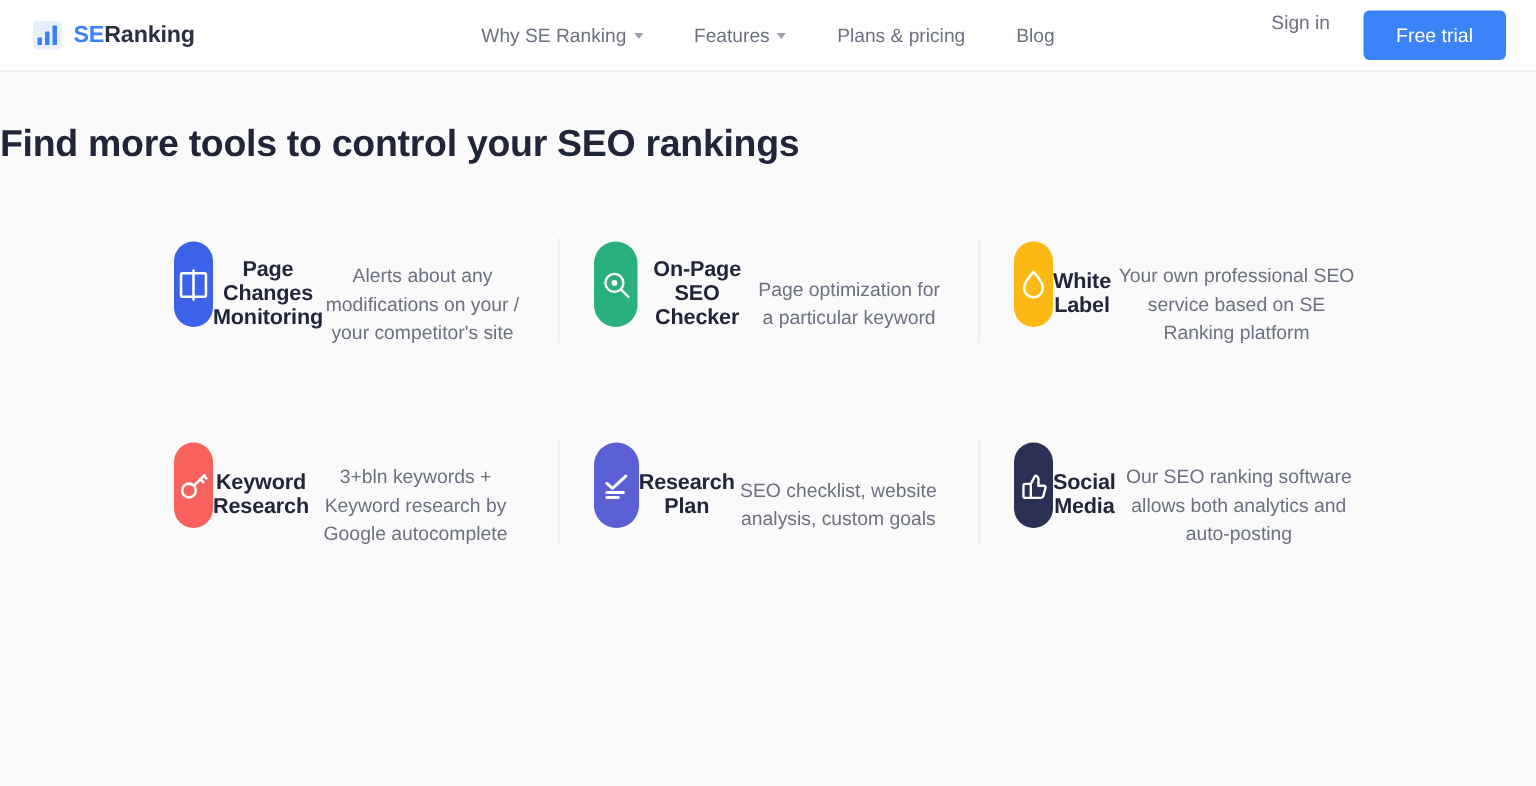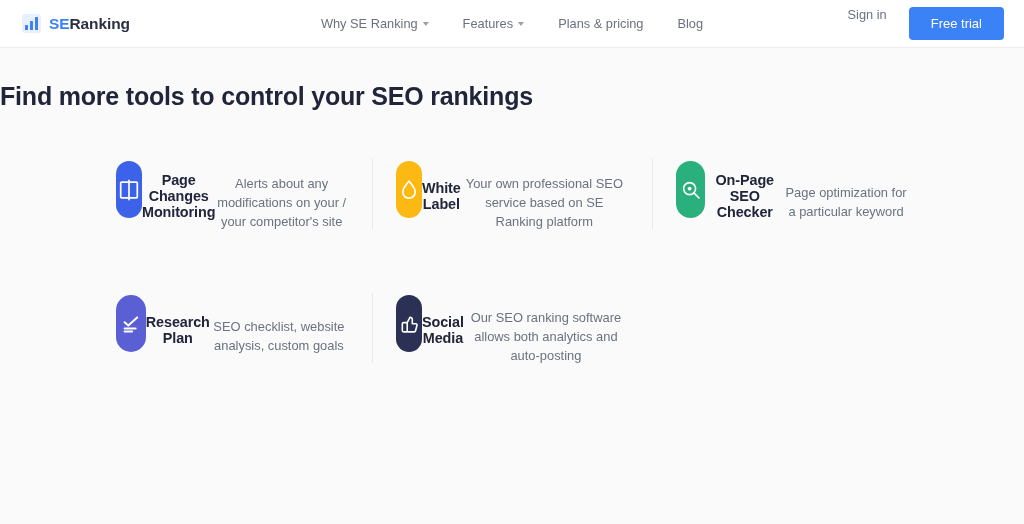--- a/index.html
+++ b/index.html
@@ -222,43 +222,55 @@
           <path d="M12 5.2 H5.6 a0.9 0.9 0 0 0 -0.9 0.9 V19.9 a0.9 0.9 0 0 0 0.9 0.9 H12"></path>
           <path d="M14 5.2 H20.4 a0.9 0.9 0 0 1 0.9 0.9 V19.9 a0.9 0.9 0 0 1 -0.9 0.9 H14"></path>
           <path d="M13 3.4 V22.6"></path>
         </svg>
       </div>
       <div class="card-title">Page Changes Monitoring</div>
       <div class="card-desc">Alerts about any modifications on your / your competitor's site</div>
     </div>
 
     <div class="card">
-      <div class="card-icon" style="background:#fdb913">
-        <svg width="26" height="26" viewBox="0 0 26 26" fill="none" stroke="#ffffff" stroke-width="1.7" stroke-linecap="round" stroke-linejoin="round">
-          <path d="M13 4.2 C13 4.2 19.2 11 19.2 15 a6.2 6.2 0 0 1 -12.4 0 C6.8 11 13 4.2 13 4.2 Z"></path>
-        </svg>
-      </div>
-      <div class="card-title">White Label</div>
-      <div class="card-desc">Your own professional SEO service based on SE Ranking platform</div>
-    </div>
-
-    <div class="card">
       <div class="card-icon" style="background:#2ab07c">
         <svg width="26" height="26" viewBox="0 0 26 26" fill="none" stroke="#ffffff" stroke-width="1.6" stroke-linecap="round" stroke-linejoin="round">
           <circle cx="11.6" cy="11.6" r="6"></circle>
           <circle cx="11.6" cy="11.6" r="1.9" fill="#ffffff" stroke="none"></circle>
           <path d="M16.1 16.1 L21 21"></path>
         </svg>
       </div>
       <div class="card-title">On-Page SEO Checker</div>
       <div class="card-desc">Page optimization for a particular keyword</div>
     </div>
 
+    <div class="card">
+      <div class="card-icon" style="background:#fdb913">
+        <svg width="26" height="26" viewBox="0 0 26 26" fill="none" stroke="#ffffff" stroke-width="1.7" stroke-linecap="round" stroke-linejoin="round">
+          <path d="M13 4.2 C13 4.2 19.2 11 19.2 15 a6.2 6.2 0 0 1 -12.4 0 C6.8 11 13 4.2 13 4.2 Z"></path>
+        </svg>
+      </div>
+      <div class="card-title">White Label</div>
+      <div class="card-desc">Your own professional SEO service based on SE Ranking platform</div>
+    </div>
+
     <div class="row-gap"></div>
 
+    <div class="card">
+      <div class="card-icon" style="background:#f9625c">
+        <svg width="26" height="26" viewBox="0 0 26 26" fill="none" stroke="#ffffff" stroke-width="1.7" stroke-linecap="round" stroke-linejoin="round">
+          <circle cx="10" cy="16" r="4.6"></circle>
+          <path d="M13.4 12.7 L20.4 5.7"></path>
+          <path d="M17.6 8.5 L19.6 10.5"></path>
+          <path d="M19.9 6.2 L21.6 7.9"></path>
+        </svg>
+      </div>
+      <div class="card-title">Keyword Research</div>
+      <div class="card-desc">3+bln keywords + Keyword research by Google autocomplete</div>
+    </div>
 
     <div class="card">
       <div class="card-icon" style="background:#5b5fd4">
         <svg width="26" height="26" viewBox="0 0 26 26" fill="none" stroke="#ffffff" stroke-width="2" stroke-linecap="round" stroke-linejoin="round">
           <path d="M6.6 11.2 L10.3 14.6 L19.2 6.4"></path>
           <path d="M6.6 17.4 H17.6"></path>
           <path d="M6.6 20.6 H14.2"></path>
         </svg>
       </div>
       <div class="card-title">Research Plan</div>

